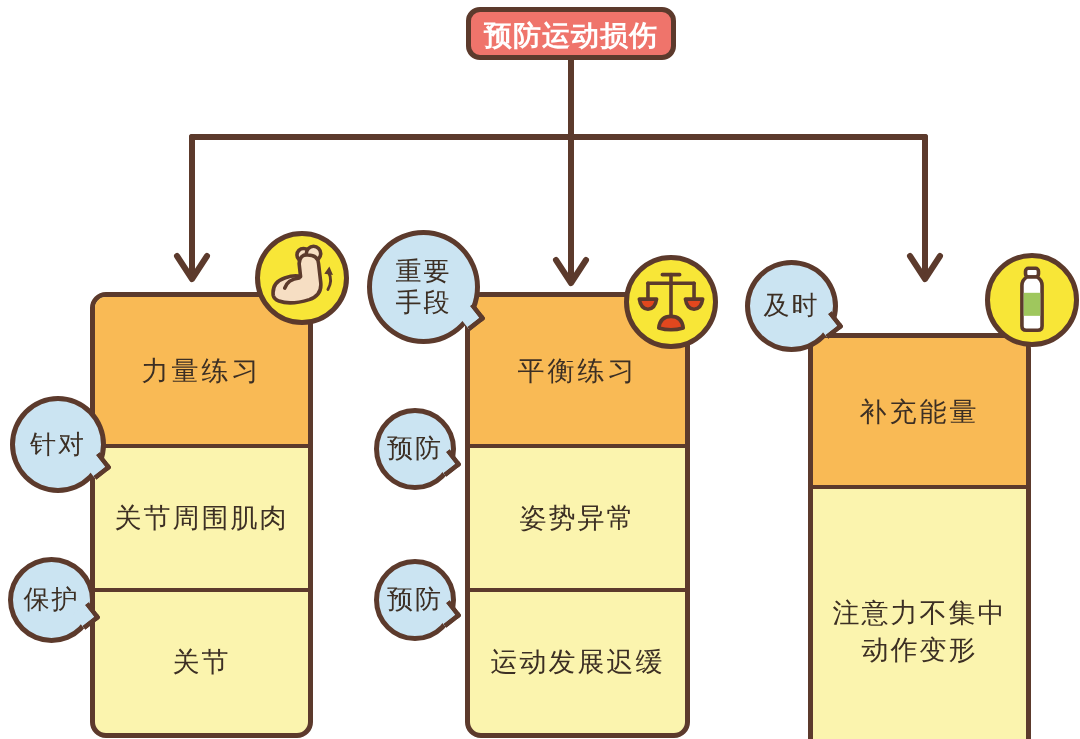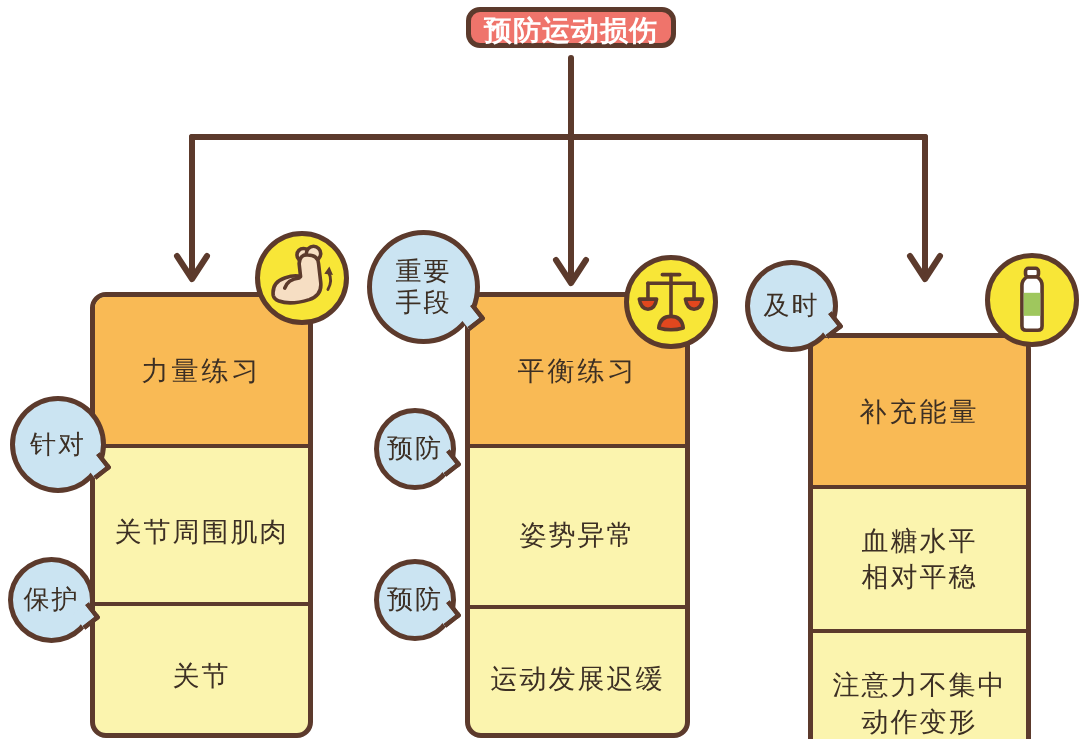--- a/index.html
+++ b/index.html
@@ -19,47 +19,47 @@
     position: absolute;
     left: 0; top: 0;
     width: 1080px; height: 739px;
     z-index: 2;
   }
 
   
   .title-box {
     position: absolute;
     left: 466px; top: 7px;
-    width: 210px; height: 41px;
+    width: 210px; height: 53px;
     background: #EF746B;
     border: 5px solid #5C3A2C;
     border-radius: 14px;
-    display: flex; align-items: flex-start; justify-content: center;
+    display: flex; align-items: flex-end; justify-content: center;
     color: #FFFFFF;
     font-size: 28px;
     font-weight: bold;
     letter-spacing: 1px;
     z-index: 3;
   }
 
   
   .column {
     position: absolute;
     top: 292px;
     height: 446px;
     background: #FBF4AE;
     border: 5px solid #5C3A2C;
     border-radius: 16px;
     overflow: hidden;
     display: flex;
     flex-direction: column;
     z-index: 1;
   }
-  .col-strength { left: 90px;  width: 223px; gap: 14px; }
-  .col-balance  { left: 465px; width: 225px; gap: 17px; }
+  .col-strength { left: 90px;  width: 223px; }
+  .col-balance  { left: 465px; width: 225px; }
   .col-energy   { left: 808px; width: 223px; margin-top: 41px; }
 
   .column .header {
     height: 151px;
     flex: none;
     background: #F9BA55;
     border-bottom: 4px solid #5C3A2C;
     display: flex; align-items: center; justify-content: center;
     font-size: 27px;
     letter-spacing: 3px;
@@ -153,22 +153,20 @@
   </div>
 
   <div class="column col-balance">
     <div class="header">平衡练习</div>
     <div class="row r1">姿势异常</div>
     <div class="row r2">运动发展迟缓</div>
   </div>
 
   <div class="column col-energy">
     <div class="header">补充能量</div>
-    <div class="row r1">血糖水平
-相对平稳</div>
     <div class="row r2">注意力不集中
 动作变形</div>
   </div>
 
   <div class="icon-circle" id="icon-bicep">
     <svg viewBox="0 0 100 100" xmlns="http://www.w3.org/2000/svg">
       <g stroke="#5C3A2C" stroke-width="5" stroke-linecap="round" stroke-linejoin="round">
         <circle cx="52" cy="18" r="9" fill="#F6DEC3"></circle>
         <circle cx="66" cy="16" r="10" fill="#F6DEC3"></circle>
         <path d="M10 74 Q8 56 26 50 Q40 45 48 48 L46 30 Q47 17 58 18 Q72 18 73 30 L76 56 Q78 74 60 80 Q34 88 18 82 Q11 79 10 74 Z" fill="#F6DEC3"></path>

